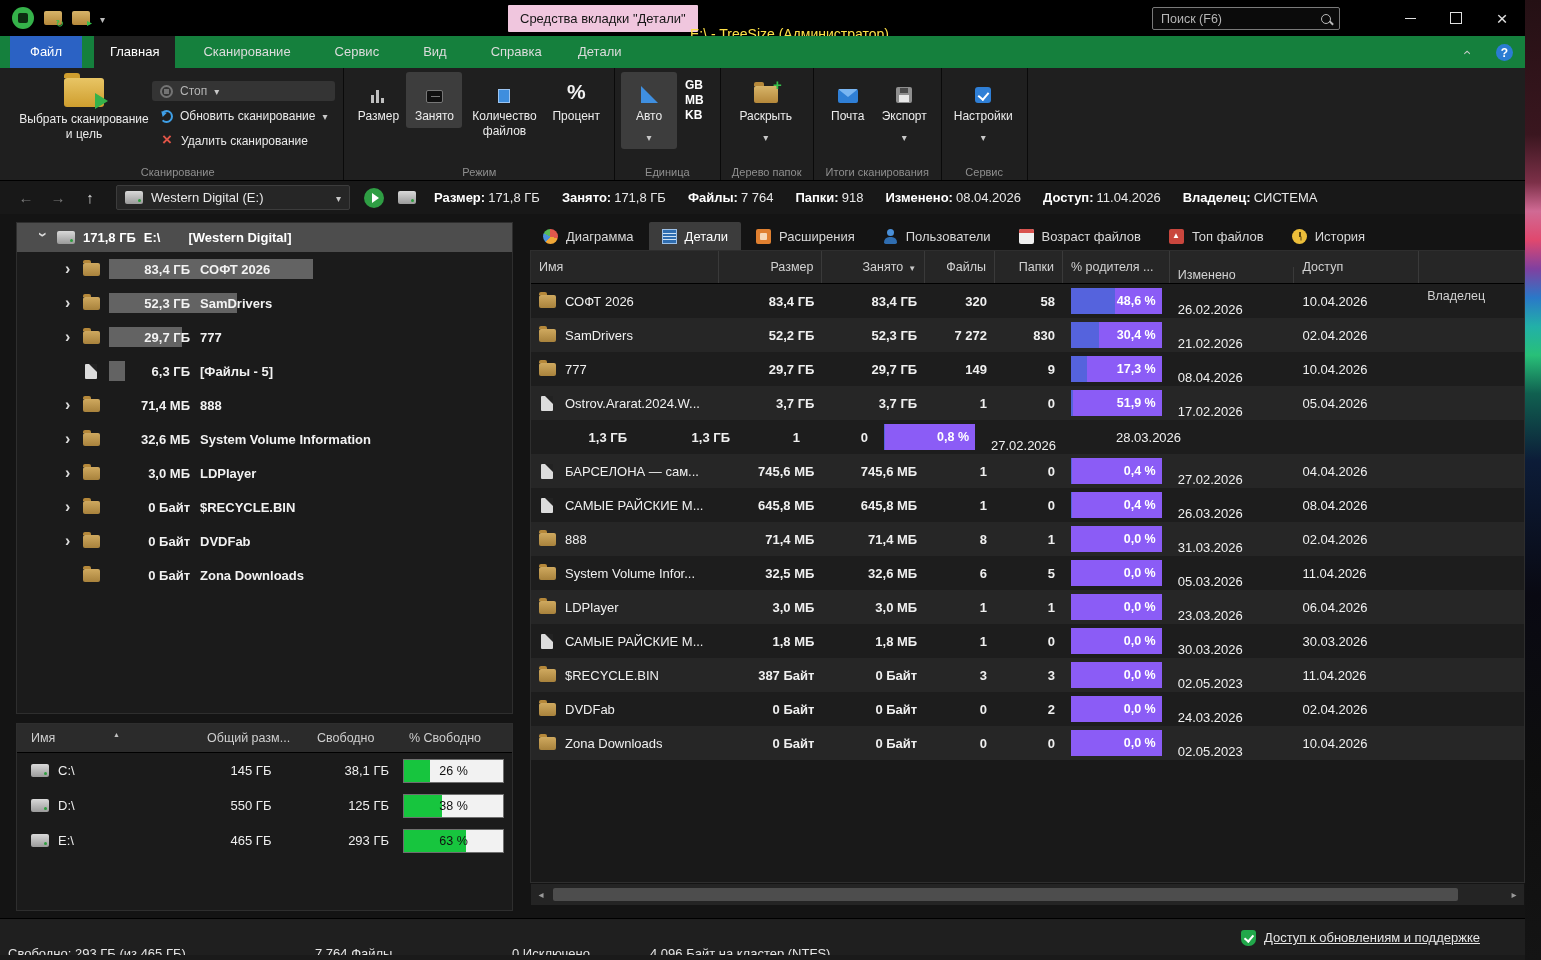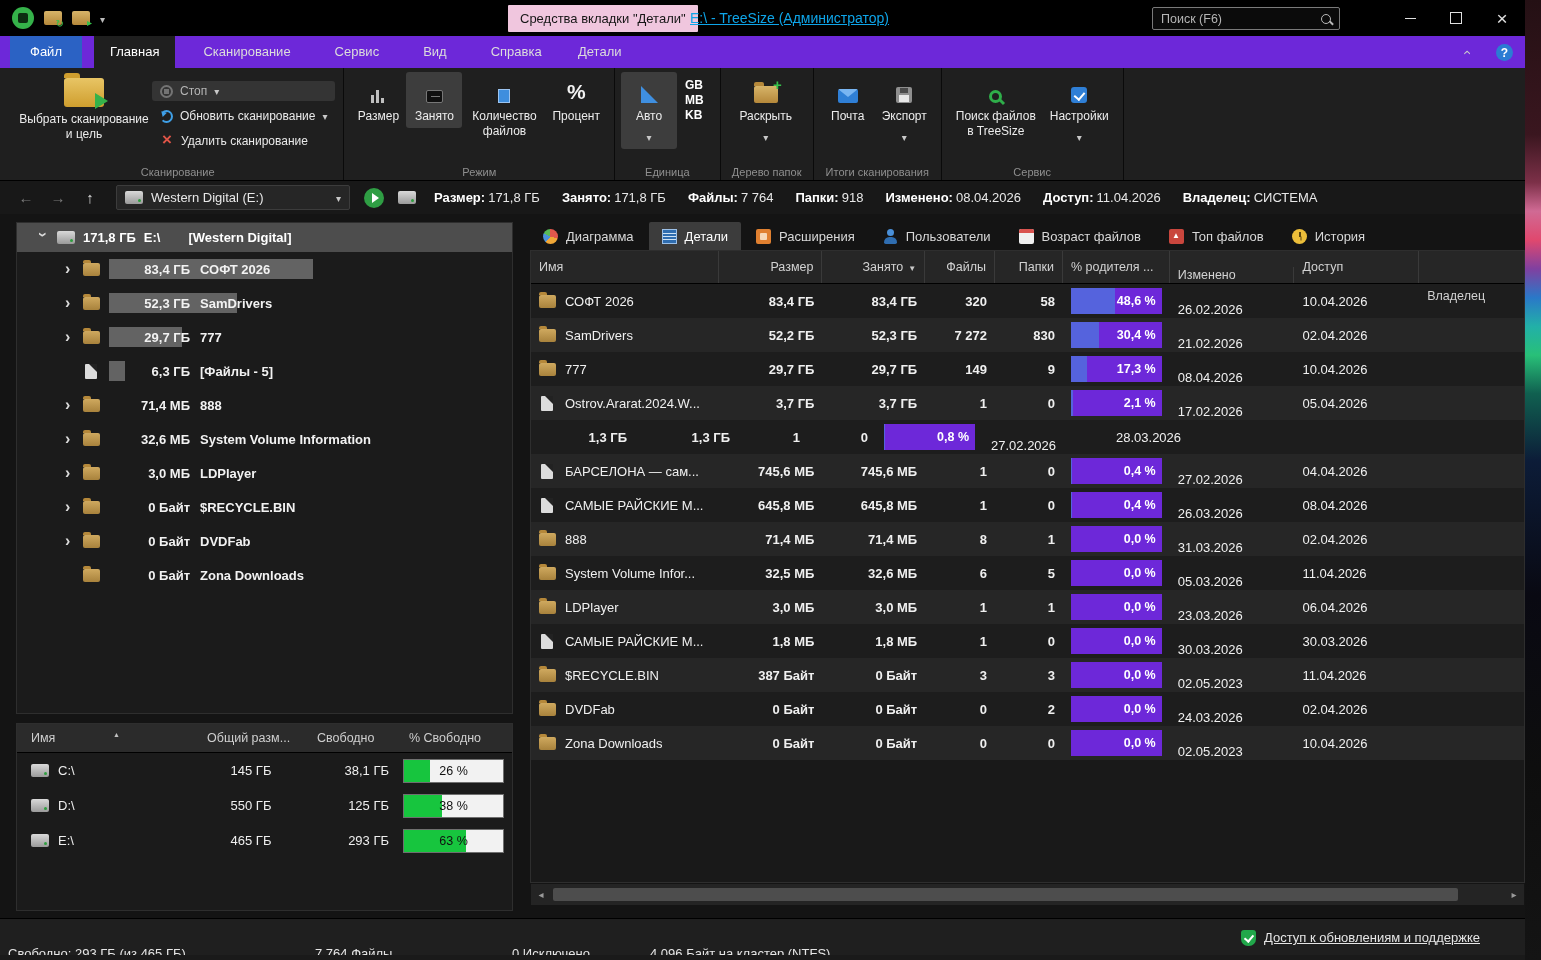--- a/index.html
+++ b/index.html
@@ -10,32 +10,32 @@
   
   .titlebar { position:absolute; left:0; top:0; width:1525px; height:36px; background:#000; }
   .tb-left { position:absolute; left:12px; top:0; height:36px; display:flex; align-items:center; gap:10px; }
   .appicon { width:22px; height:22px; border-radius:50%; background:#35b24a; position:relative; }
   .appicon::after { content:""; position:absolute; left:6px; top:6px; width:10px; height:10px; background:#0d2d12; border-radius:2px; }
   .qat { width:18px; height:14px; background:linear-gradient(#d7b469,#b5883a); border-radius:2px; position:relative; }
   .qat::after { content:"▸"; position:absolute; right:-2px; bottom:-3px; color:#35c04a; font-size:10px; }
   .qat.r::after { content:"↻"; font-size:10px; bottom:-4px; }
   .tb-caret::before { content:"▾"; color:#bbb; font-size:10px; }
   .ctx-header { position:absolute; left:508px; top:5px; height:27px; padding:0 12px; background:#f0c6de; color:#161616; font-size:13px; display:flex; align-items:center; border-radius:1px; }
-  .tb-title { position:absolute; left:690px; top:0; height:36px; display:flex; align-items:center; color:#0ea5e9; font-size:14px;text-decoration:underline; }
+  .tb-title { position:absolute; left:690px; top:16px; height:36px; display:flex; align-items:center; color:#fde047; font-size:14px;text-decoration:underline; }
   .searchbox { position:absolute; left:1152px; top:7px; width:188px; height:23px; border:1px solid #7a7a7a; background:#0b0b0b; border-radius:2px; display:flex; align-items:center; justify-content:space-between; padding:0 8px; color:#b5b5b5; font-size:12.5px; }
   .mag { width:10px; height:10px; border:1.5px solid #b8b8b8; border-radius:50%; position:relative; flex:none; }
   .mag::after { content:""; position:absolute; width:5px; height:1.5px; background:#b8b8b8; transform:rotate(45deg); right:-4px; bottom:-1px; }
   .winbtns { position:absolute; right:0; top:0; height:36px; display:flex; }
   .wbtn { width:46px; height:36px; display:flex; align-items:center; justify-content:center; color:#e0e0e0; }
   .g-min::before { content:""; width:11px; height:1px; background:#e0e0e0; display:block; }
   .g-max::before { content:""; width:10px; height:10px; border:1px solid #e0e0e0; display:block; }
   .g-close::before { content:"×"; font-size:19px; line-height:1; }
 
   
-  .tabrow { position:absolute; left:0; top:36px; width:1525px; height:32px; background:#6d28d9; display:flex; }
+  .tabrow { position:absolute; left:0; top:36px; width:1525px; height:32px; background:#15803d; display:flex; }
   .tab { padding:0 16px; margin-right:12px; height:32px; line-height:32px; font-size:13px; color:#dcdcdc; }
   .tab-file { background:#2b62c4; color:#fff; padding:0 20px; margin-left:10px; }
   .tab.selected { background:#1f1f1f; color:#fff; }
   .tab.ctx { position:absolute; left:562px; }
   .collapse { position:absolute; right:44px; top:8px; width:18px; height:18px; }
   .collapse::before { content:"›"; display:inline-block; transform:rotate(-90deg); color:#ccc; font-size:15px; }
   .help { position:absolute; right:12px; top:8px; width:17px; height:17px; border-radius:50%; background:#2b7cd3; color:#fff; font-size:12px; font-weight:bold; display:flex; align-items:center; justify-content:center; }
   .help::before { content:"?"; }
 
   
@@ -154,21 +154,21 @@
   .th { display:flex; align-items:center; padding:0 8px; border-right:1px solid #3a3a3a; }
   .th.num { justify-content:flex-end; }
   .sortdown::before { content:"▼"; font-size:8px; color:#c8c8c8; margin-left:5px; }
   .c-name { width:188px; } .c-size { width:104px; } .c-alloc { width:103px; } .c-files { width:70px; } .c-folders { width:68px; } .c-pct { width:107px; } .c-mod { width:125px;margin-top:16px; } .c-acc { width:125px; } .c-owner { width:105px;margin-top:45px; }
   .drowd { height:34px; display:flex; align-items:stretch; font-size:13px; color:#f0f0f0; background:#1d1d1d; }
   .drowd.alt { background:#262626; }
   .td { display:flex; align-items:center; padding:0 8px; overflow:hidden; white-space:nowrap; }
   .td.num { justify-content:flex-end; font-weight:600; }
   .td.c-name { gap:9px; }
   .td.c-owner { font-weight:600; }
-  .pcell { position:relative; display:block; width:100%; height:26px; background:#6d28d9; align-self:center; }
+  .pcell { position:relative; display:block; width:100%; height:26px; background:#8b5cf6; align-self:center; }
   .pbar { position:absolute; left:0; top:0; bottom:0; background:#5563dd; }
   .plabel { position:absolute; right:6px; top:0; bottom:0; display:flex; align-items:center; color:#fff; font-size:12.5px; font-weight:600; }
 
   
   .hscroll { position:absolute; left:531px; top:884px; width:993px; height:21px; background:#242424; }
   .harrow { position:absolute; top:0; width:20px; height:21px; display:flex; align-items:center; justify-content:center; color:#9a9a9a; font-size:10px; }
   .harrow.left { left:0; } .harrow.right { right:0; }
   .harrow.left::before { content:"◂"; } .harrow.right::before { content:"▸"; }
   .hthumb { position:absolute; left:22px; width:905px; top:4px; bottom:4px; background:#4d4d4d; border-radius:2px; }
 
@@ -315,26 +315,20 @@
           <span class="iconbox">
               <span class="ic-save"></span>
             </span>
           <span>Экспорт</span>
           <span class="caret"></span>
         </div>
         <div class="glabel">Итоги сканирования</div>
       </div>
 
       <div class="rgroup">
-        <div class="vbtn" style="width:96px">
-          <span class="iconbox">
-              <span class="ic-search"></span>
-            </span>
-          <span>Поиск файлов в TreeSize</span>
-        </div>
         <div class="vbtn">
           <span class="iconbox">
               <span class="ic-check"></span>
             </span>
           <span>Настройки</span>
           <span class="caret"></span>
         </div>
         <div class="glabel">Сервис</div>
       </div>
     </div>
@@ -651,21 +645,21 @@
               <span class="ticon k-file"></span>
               <span>Ostrov.Ararat.2024.W...</span>
             </span>
             <span class="td c-size num">3,7 ГБ</span>
             <span class="td c-alloc num">3,7 ГБ</span>
             <span class="td c-files num">1</span>
             <span class="td c-folders num">0</span>
             <span class="td c-pct">
               <span class="pcell">
                 <span class="pbar" style="width: 2.1%;"></span>
-                <span class="plabel">2,1 %</span>
+                <span class="plabel">51,9 %</span>
               </span>
             </span>
             <span class="td c-mod">17.02.2026</span>
             <span class="td c-acc">05.04.2026</span>
             <span class="td c-owner">DTore</span>
           </div>
 
           <div class="drowd">
             <span class="td c-size num">1,3 ГБ</span>
             <span class="td c-alloc num">1,3 ГБ</span>

